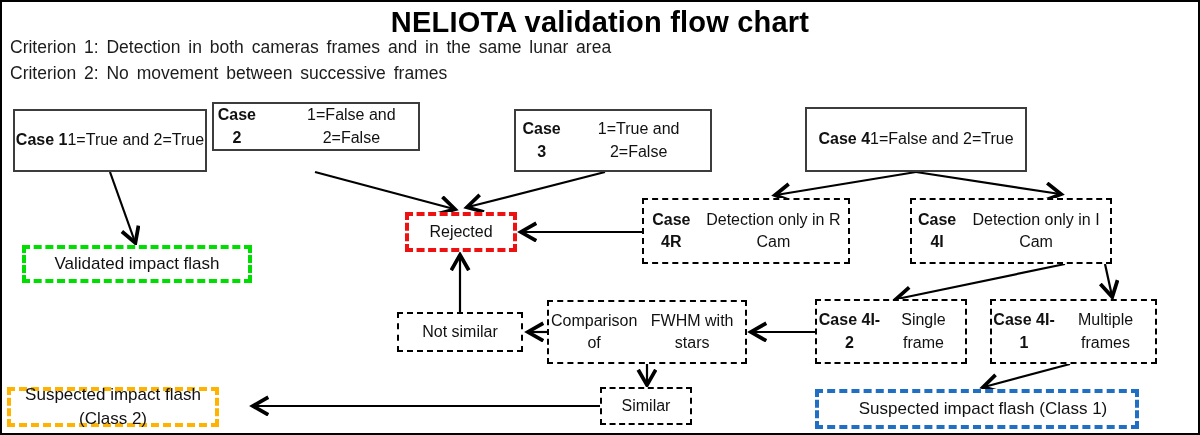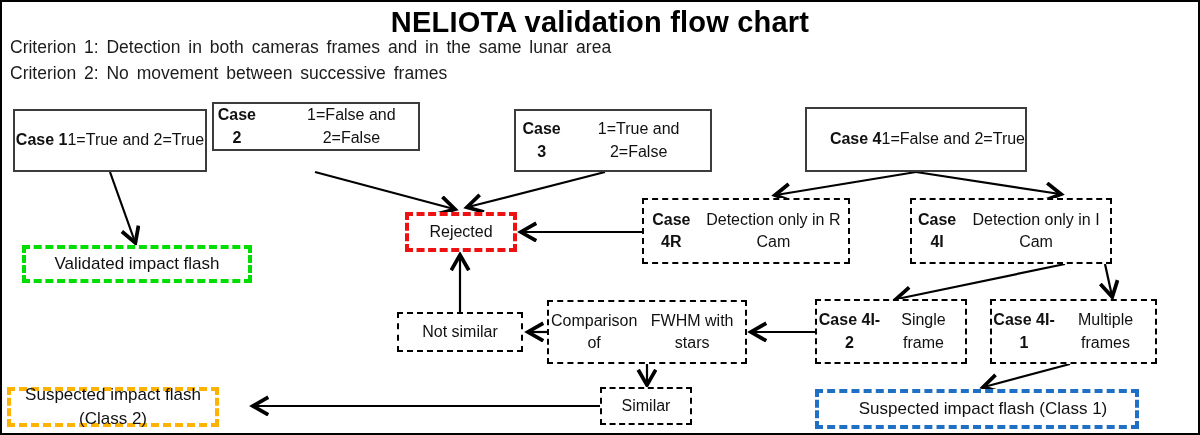--- a/index.html
+++ b/index.html
@@ -70,21 +70,21 @@
     <span>1=True and 2=True</span>
   </div>
   <div class="node solid" style="left:210px;top:100px;width:208px;height:49px;gap:25px;">
     <span class="nt">Case 2</span>
     <span>1=False and 2=False</span>
   </div>
   <div class="node solid" style="left:512px;top:107px;width:198px;height:63px;">
     <span class="nt">Case 3</span>
     <span>1=True and 2=False</span>
   </div>
-  <div class="node solid" style="left:803px;top:105px;width:222px;height:65px;justify-content:flex-end;">
+  <div class="node solid" style="left:803px;top:105px;width:222px;height:65px;">
     <span class="nt">Case 4</span>
     <span>1=False and 2=True</span>
   </div>
 
   <div class="node green" style="left:20px;top:243px;width:230px;height:38px;">
     <span>Validated impact flash</span>
   </div>
   <div class="node red" style="left:403px;top:210px;width:112px;height:40px;">
     <span>Rejected</span>
   </div>

